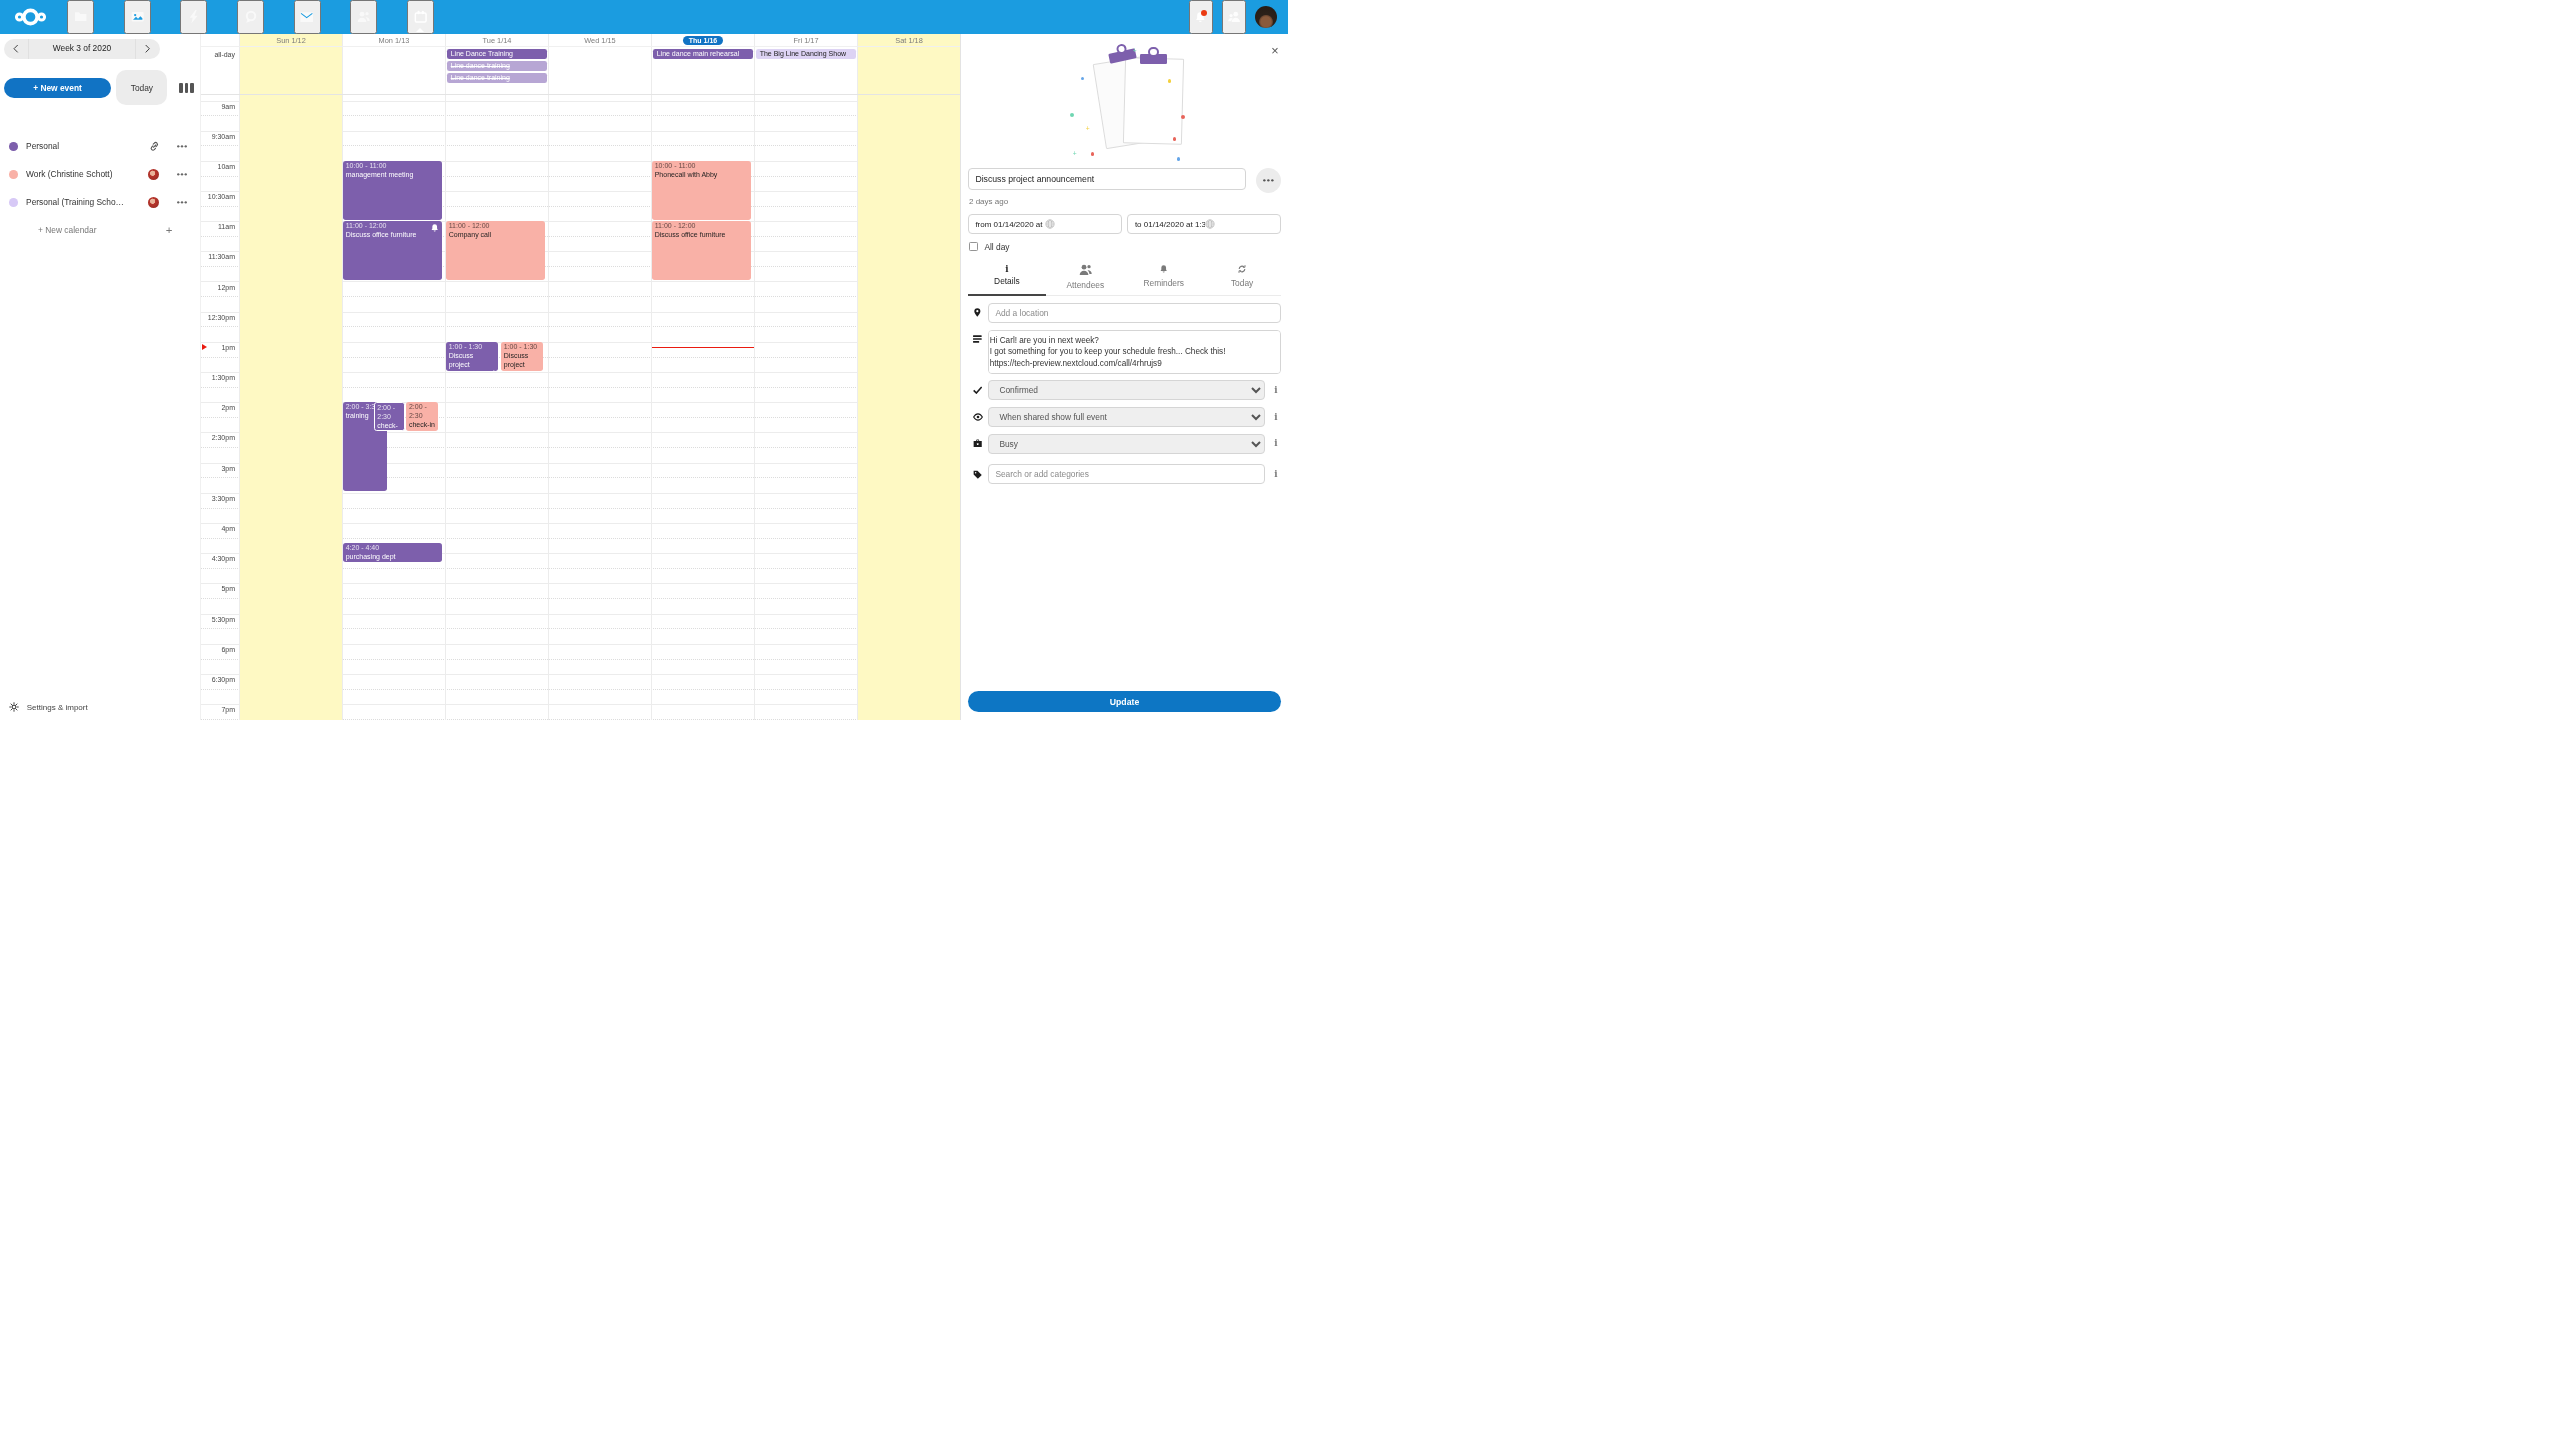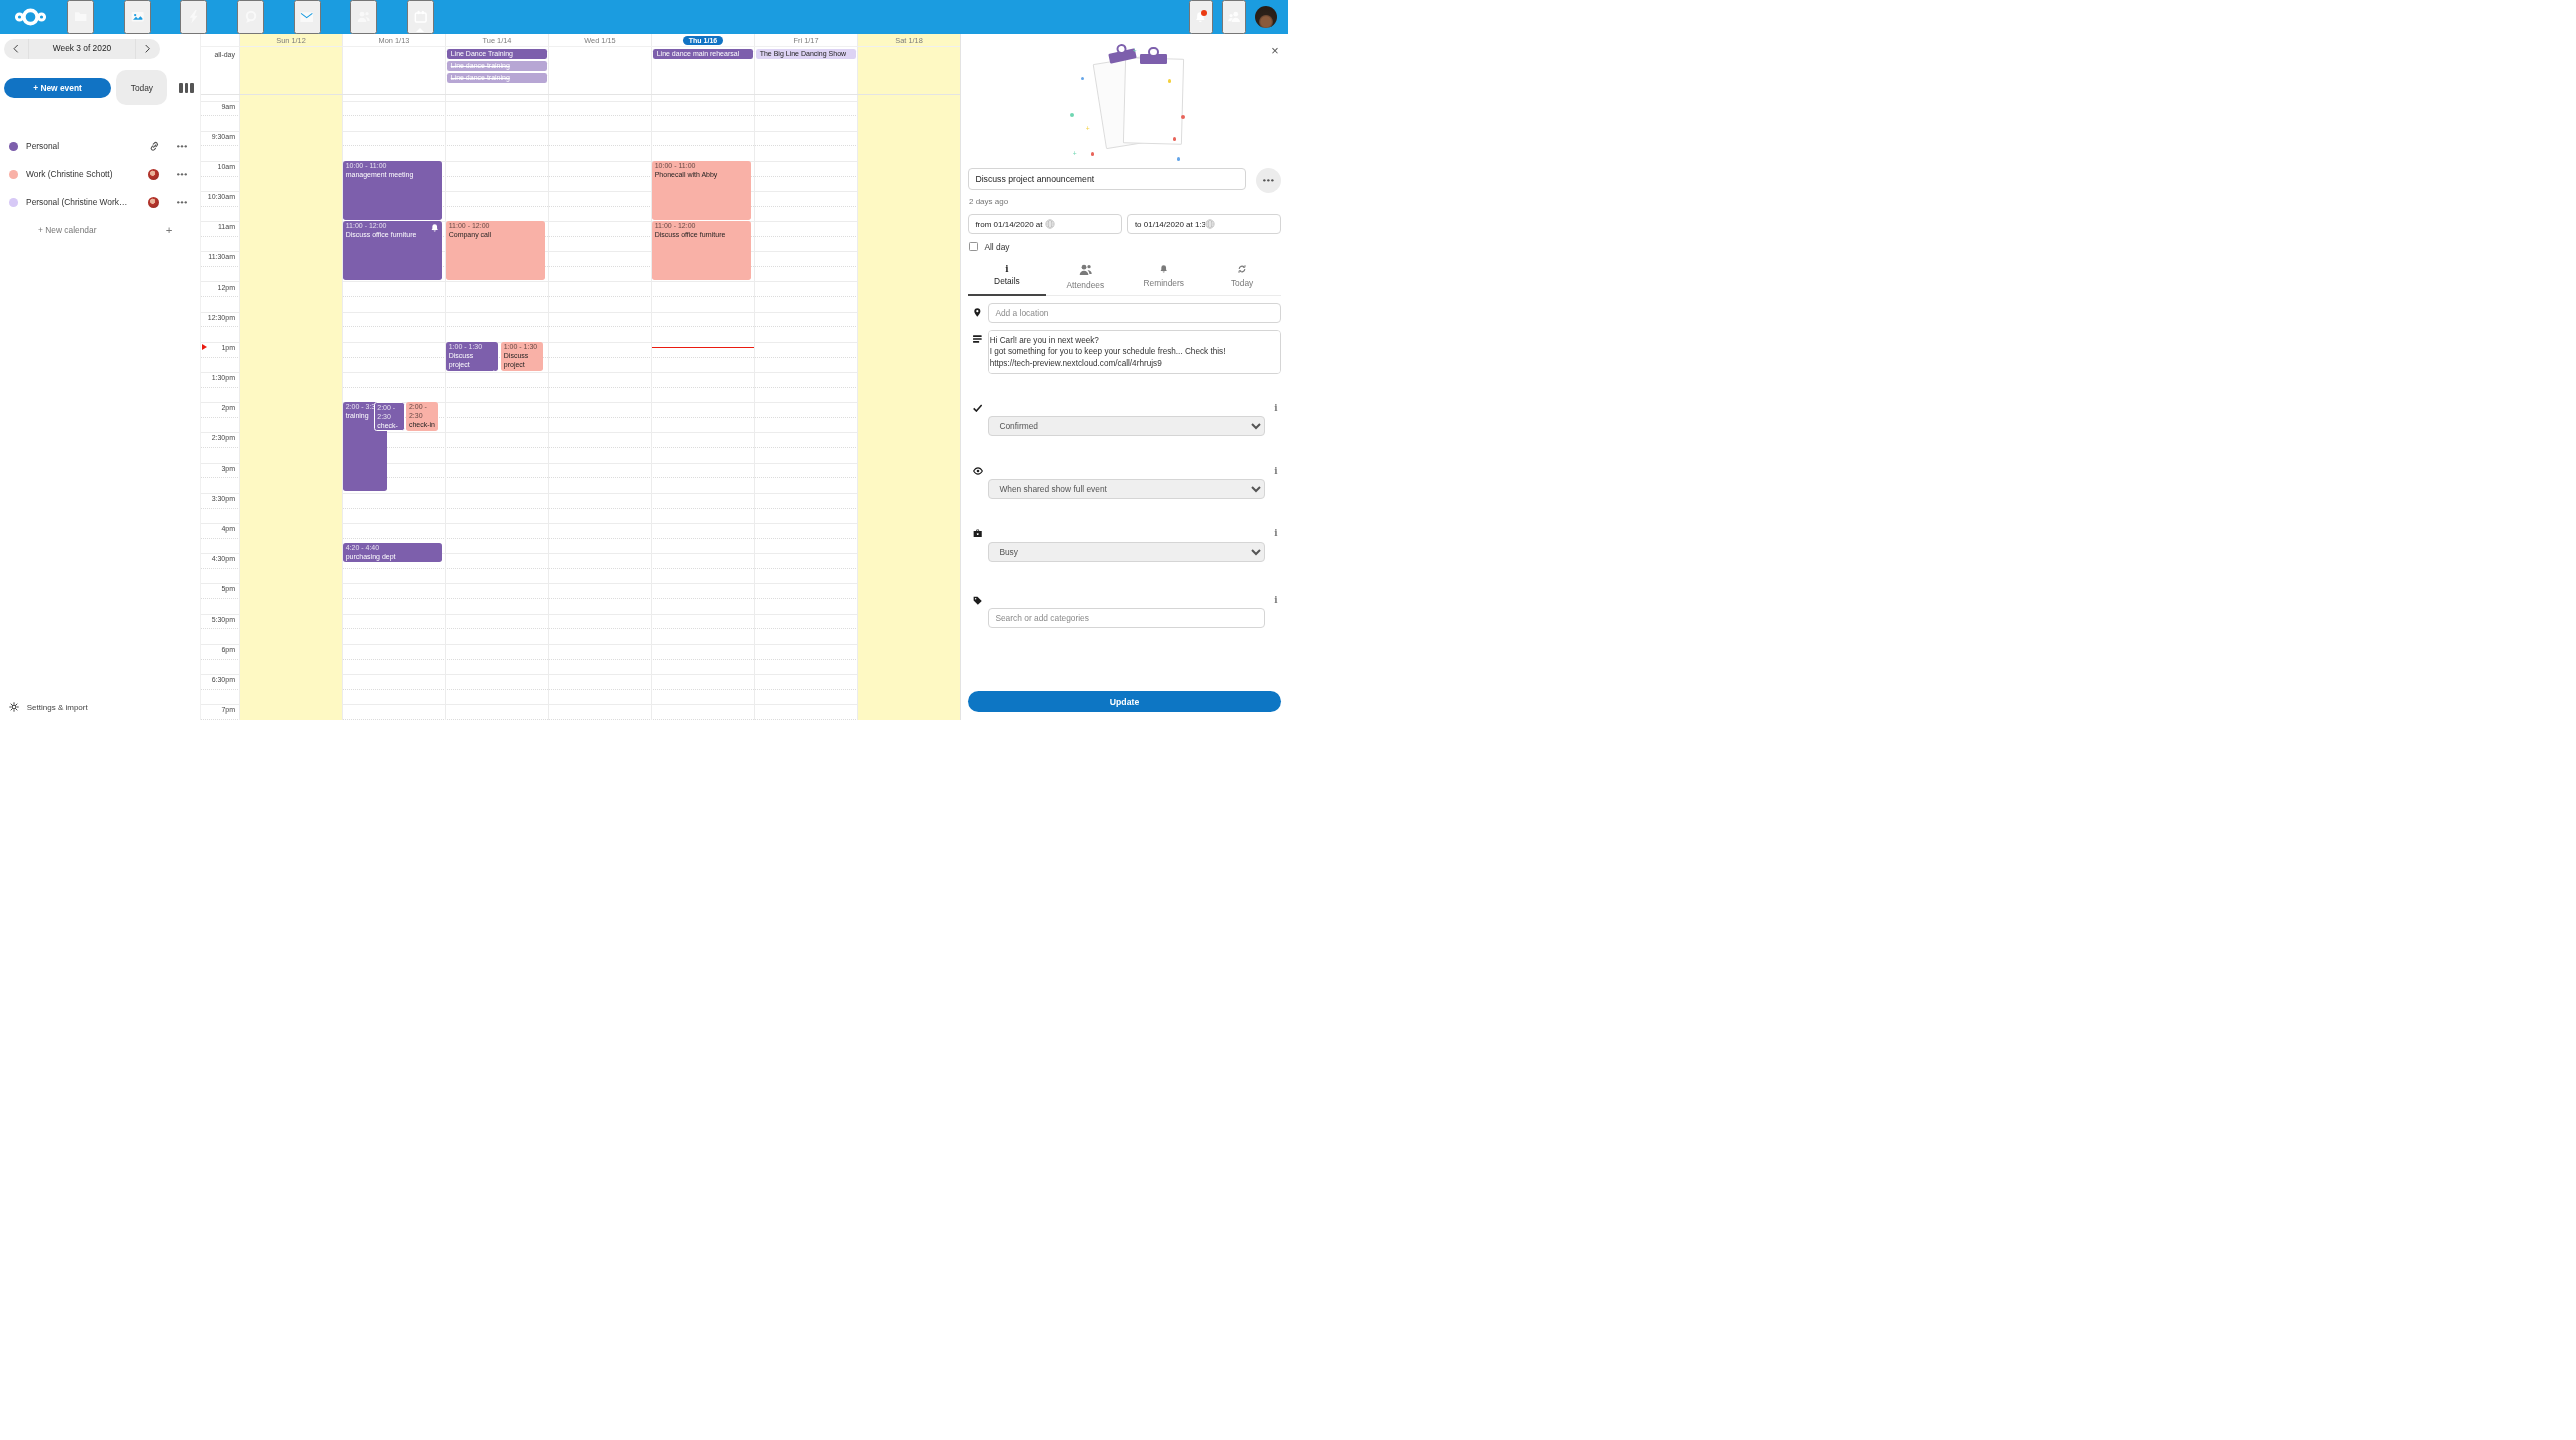--- a/index.html
+++ b/index.html
@@ -135,21 +135,21 @@
   .tab.active { color:#1d1d1d; }
   .tab.active::after { content:""; position:absolute; bottom:-0.7px; left:0; right:0; height:2px; background:#454545;}
   .i-serif { font-family:"DejaVu Serif", serif; font-weight:bold; font-size:8.7px; line-height:8.7px;}
   .prop-row { display:flex; align-items:center; margin-top:6.7px;justify-content:center; }
   .prop-ico { width:20px; flex:0 0 20px; display:flex; justify-content:center; color:#1d1d1d; }
   .prop-input { flex:1; height:20px; border:0.7px solid #d5d5d5; border-radius:4px; padding:0 6.7px;
     font-size:8.4px; color:#333; font-family:inherit; }
   .prop-input::placeholder, .desc-area::placeholder { color:#8a8a8a; }
   .desc-area { flex:1; height:44px; border:0.7px solid #d5d5d5; border-radius:4px; padding:4px 1px;
     font-size:8.2px; color:#333; font-family:inherit; resize:none; line-height:1.45; }
-  .sel-row .prop-input { margin-right:5.4px; color:#555;margin-top:36px; }
+  .sel-row .prop-input { margin-right:5.4px; color:#555; }
   .info-i { width:10.7px; flex:0 0 10.7px; color:#777; text-align:center; cursor:pointer; }
   .update-wrap { margin-top:auto; padding:6.7px 0 8px; }
   .btn-update { width:100%; height:21px; border:0; border-radius:10.7px; background:#0d76c4; color:#fff;
     font-weight:bold; font-size:8.7px; cursor:pointer; font-family:inherit; }
 </style>
 </head>
 <body>
 
 <div class="app">
 
@@ -282,21 +282,21 @@
                 <svg width="10" height="2.7" viewBox="0 0 16 4" fill="currentColor">
                   <circle cx="2" cy="2" r="1.9"></circle>
                   <circle cx="8" cy="2" r="1.9"></circle>
                   <circle cx="14" cy="2" r="1.9"></circle>
                 </svg>
               </button>
             </span>
           </div>
           <div class="cal-item">
             <span class="cal-dot" style="background:#d7c9f6"></span>
-            <span class="cal-label">Personal (Christine Work…</span>
+            <span class="cal-label">Personal (Training Scho…</span>
             <span class="cal-trail">
               <span class="mini-avatar"></span>
               <button class="dots-btn">
                 <svg width="10" height="2.7" viewBox="0 0 16 4" fill="currentColor">
                   <circle cx="2" cy="2" r="1.9"></circle>
                   <circle cx="8" cy="2" r="1.9"></circle>
                   <circle cx="14" cy="2" r="1.9"></circle>
                 </svg>
               </button>
             </span>

